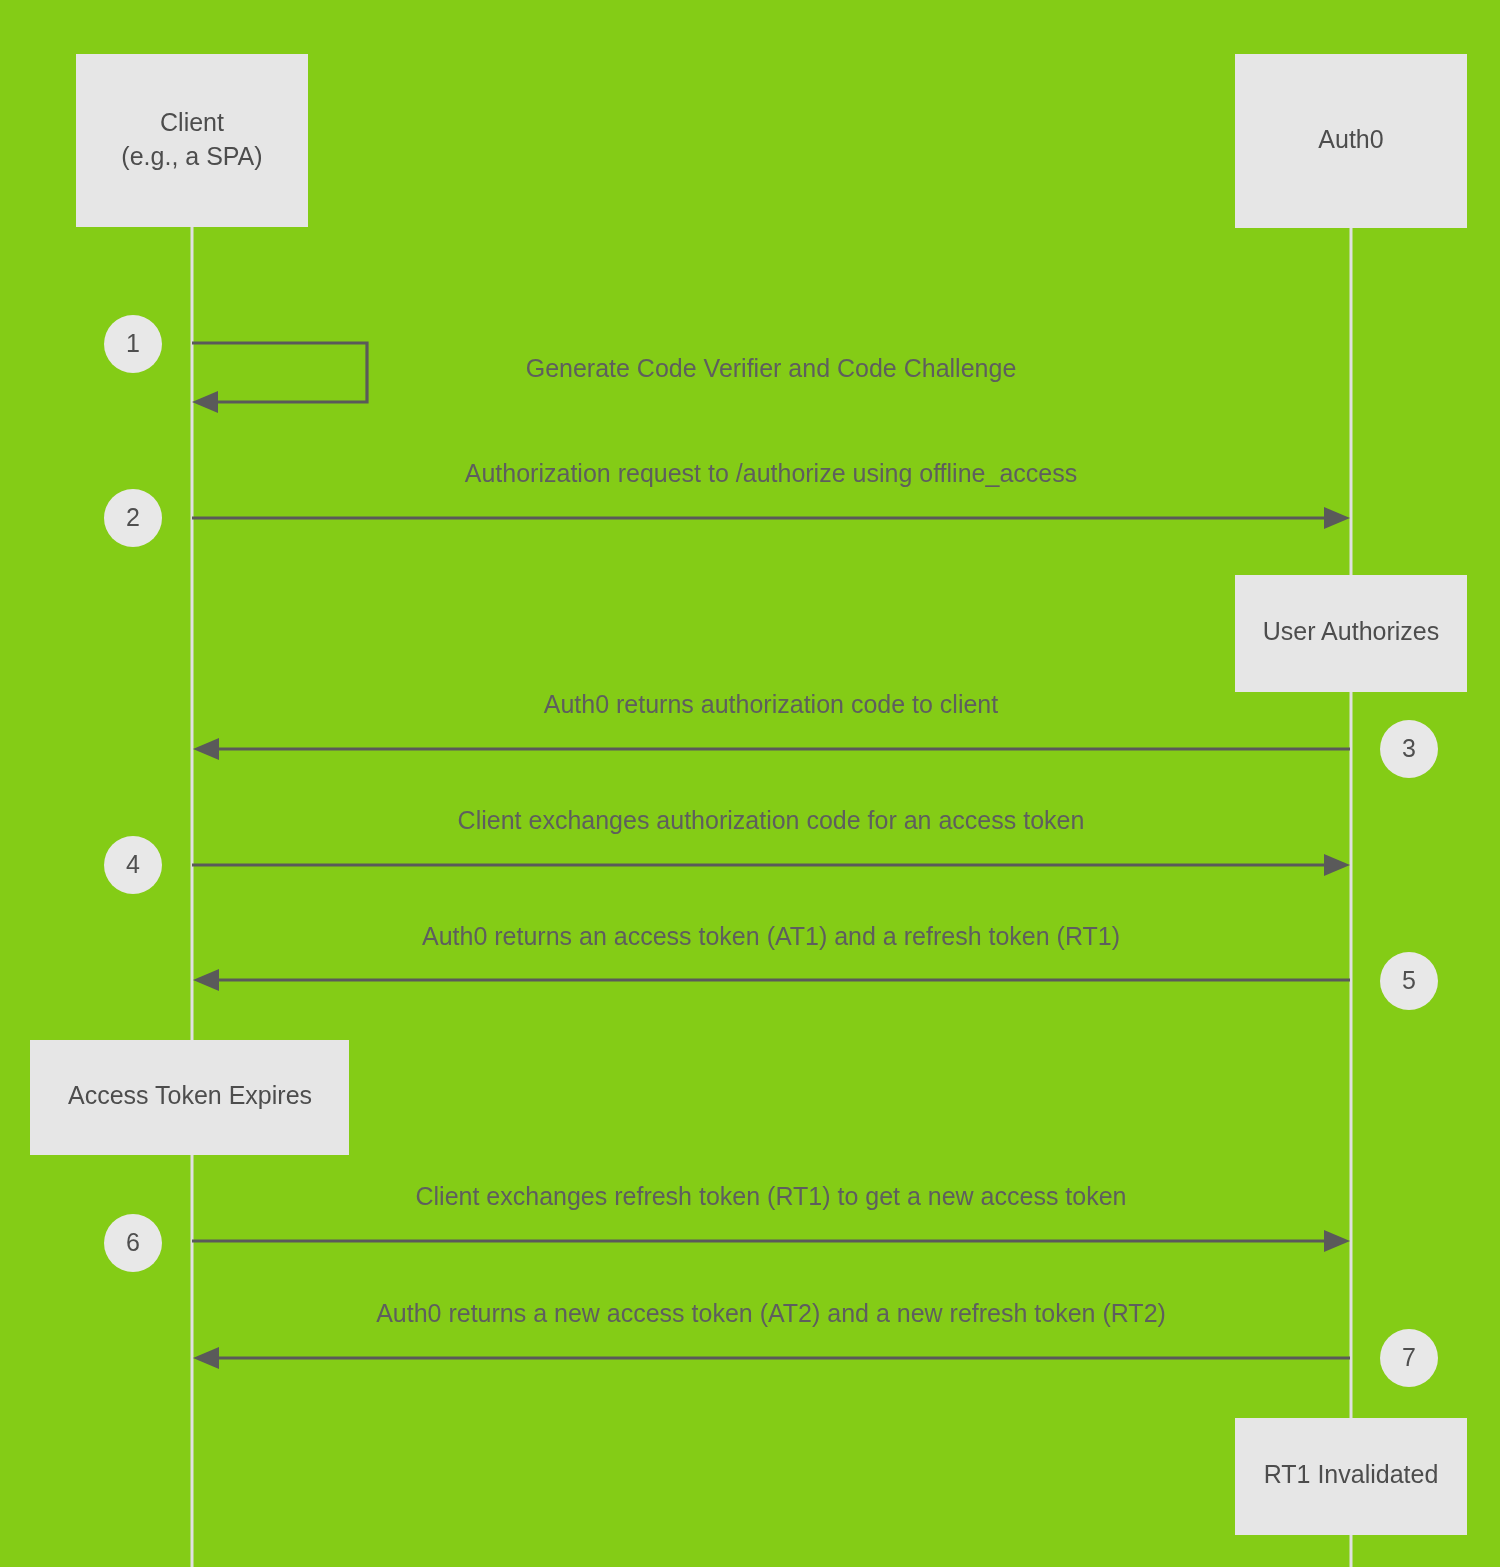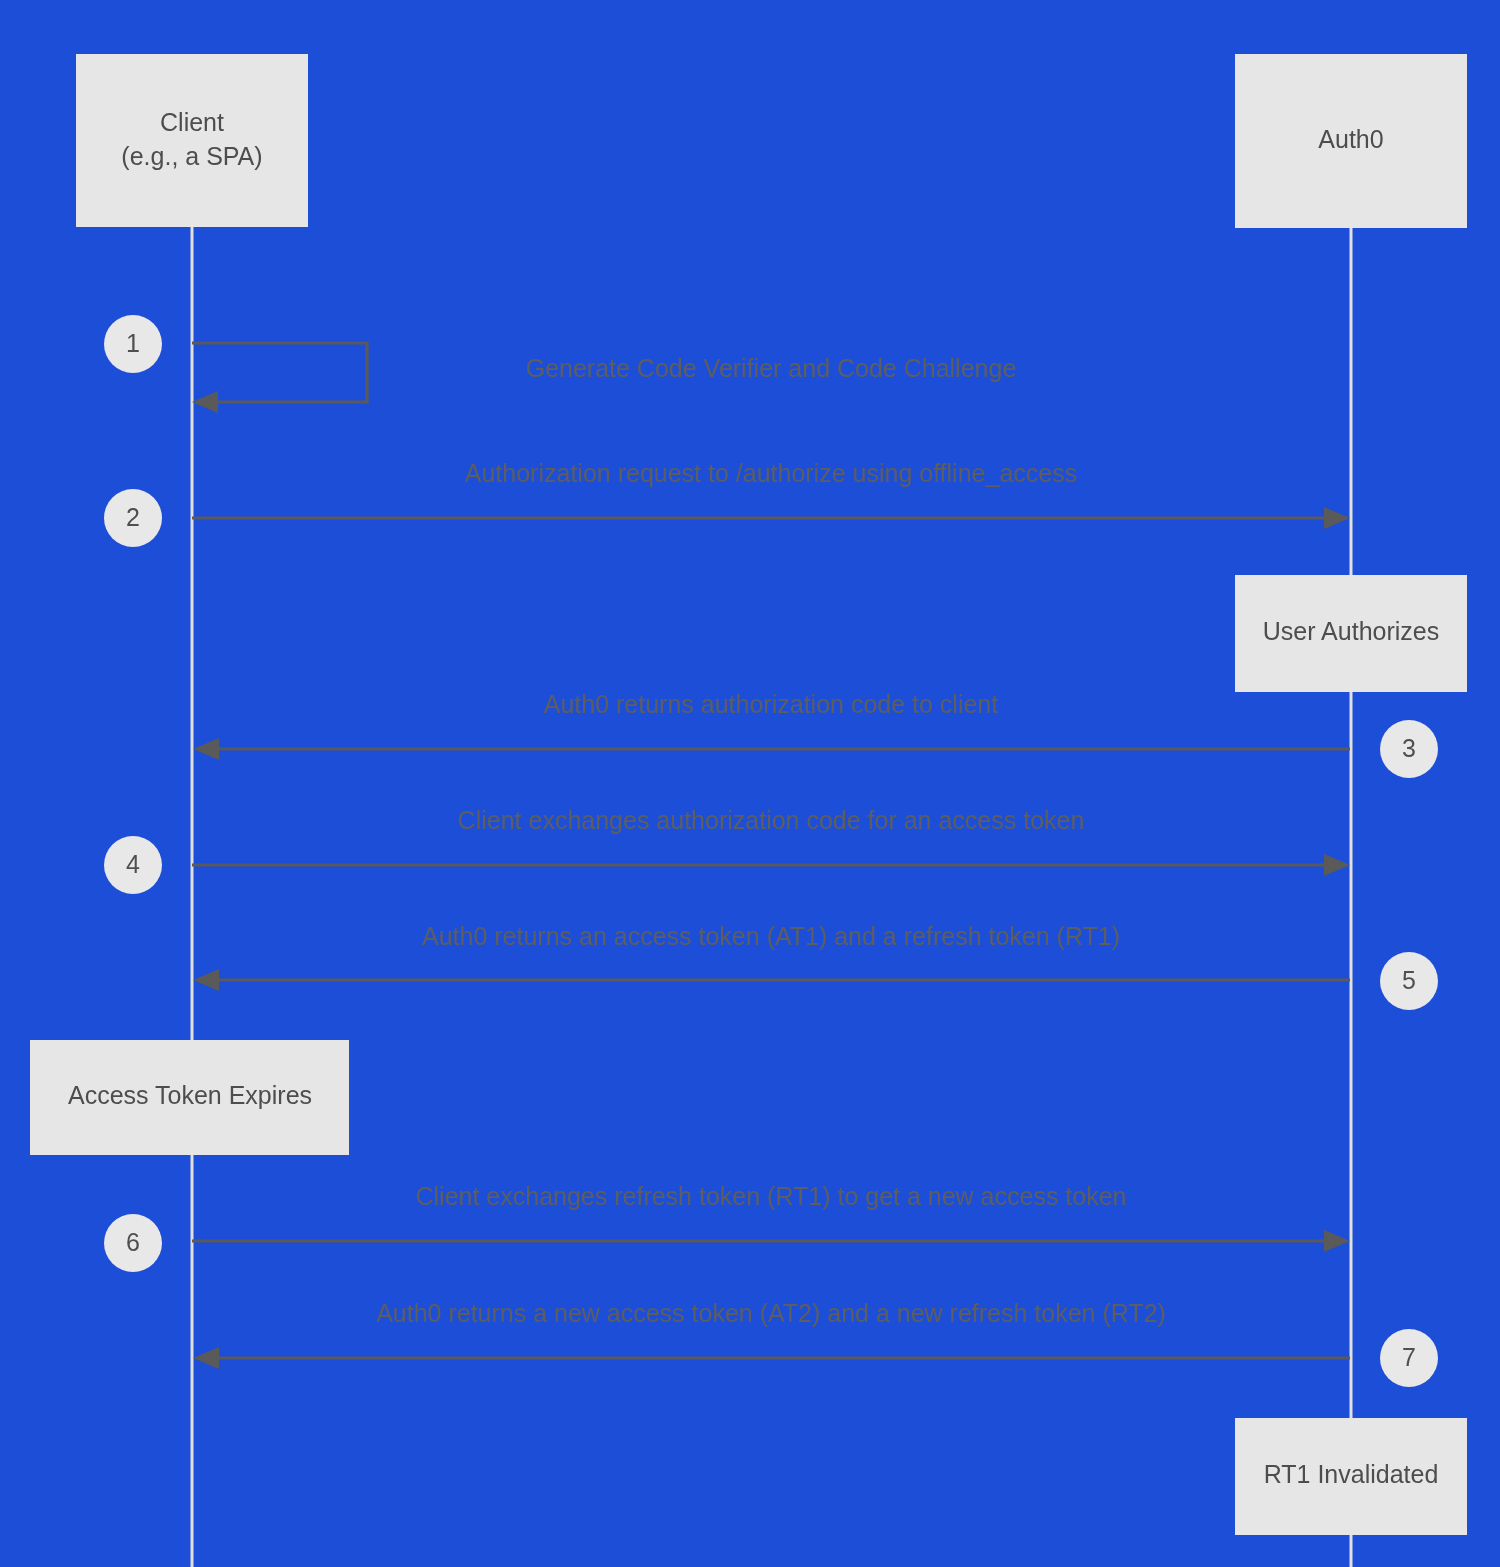--- a/index.html
+++ b/index.html
@@ -7,21 +7,21 @@
     padding: 0;
     background: #ffffff;
   }
   body {
     font-family: "Liberation Sans", sans-serif;
   }
   #diagram-root {
     position: relative;
     width: 1500px;
     height: 1567px;
-    background: #1d4ed8;
+    background: #84cc16;
     overflow: hidden;
   }
   svg.diagram-canvas {
     position: absolute;
     left: 0;
     top: 0;
     width: 1500px;
     height: 1567px;
     display: block;
   }

